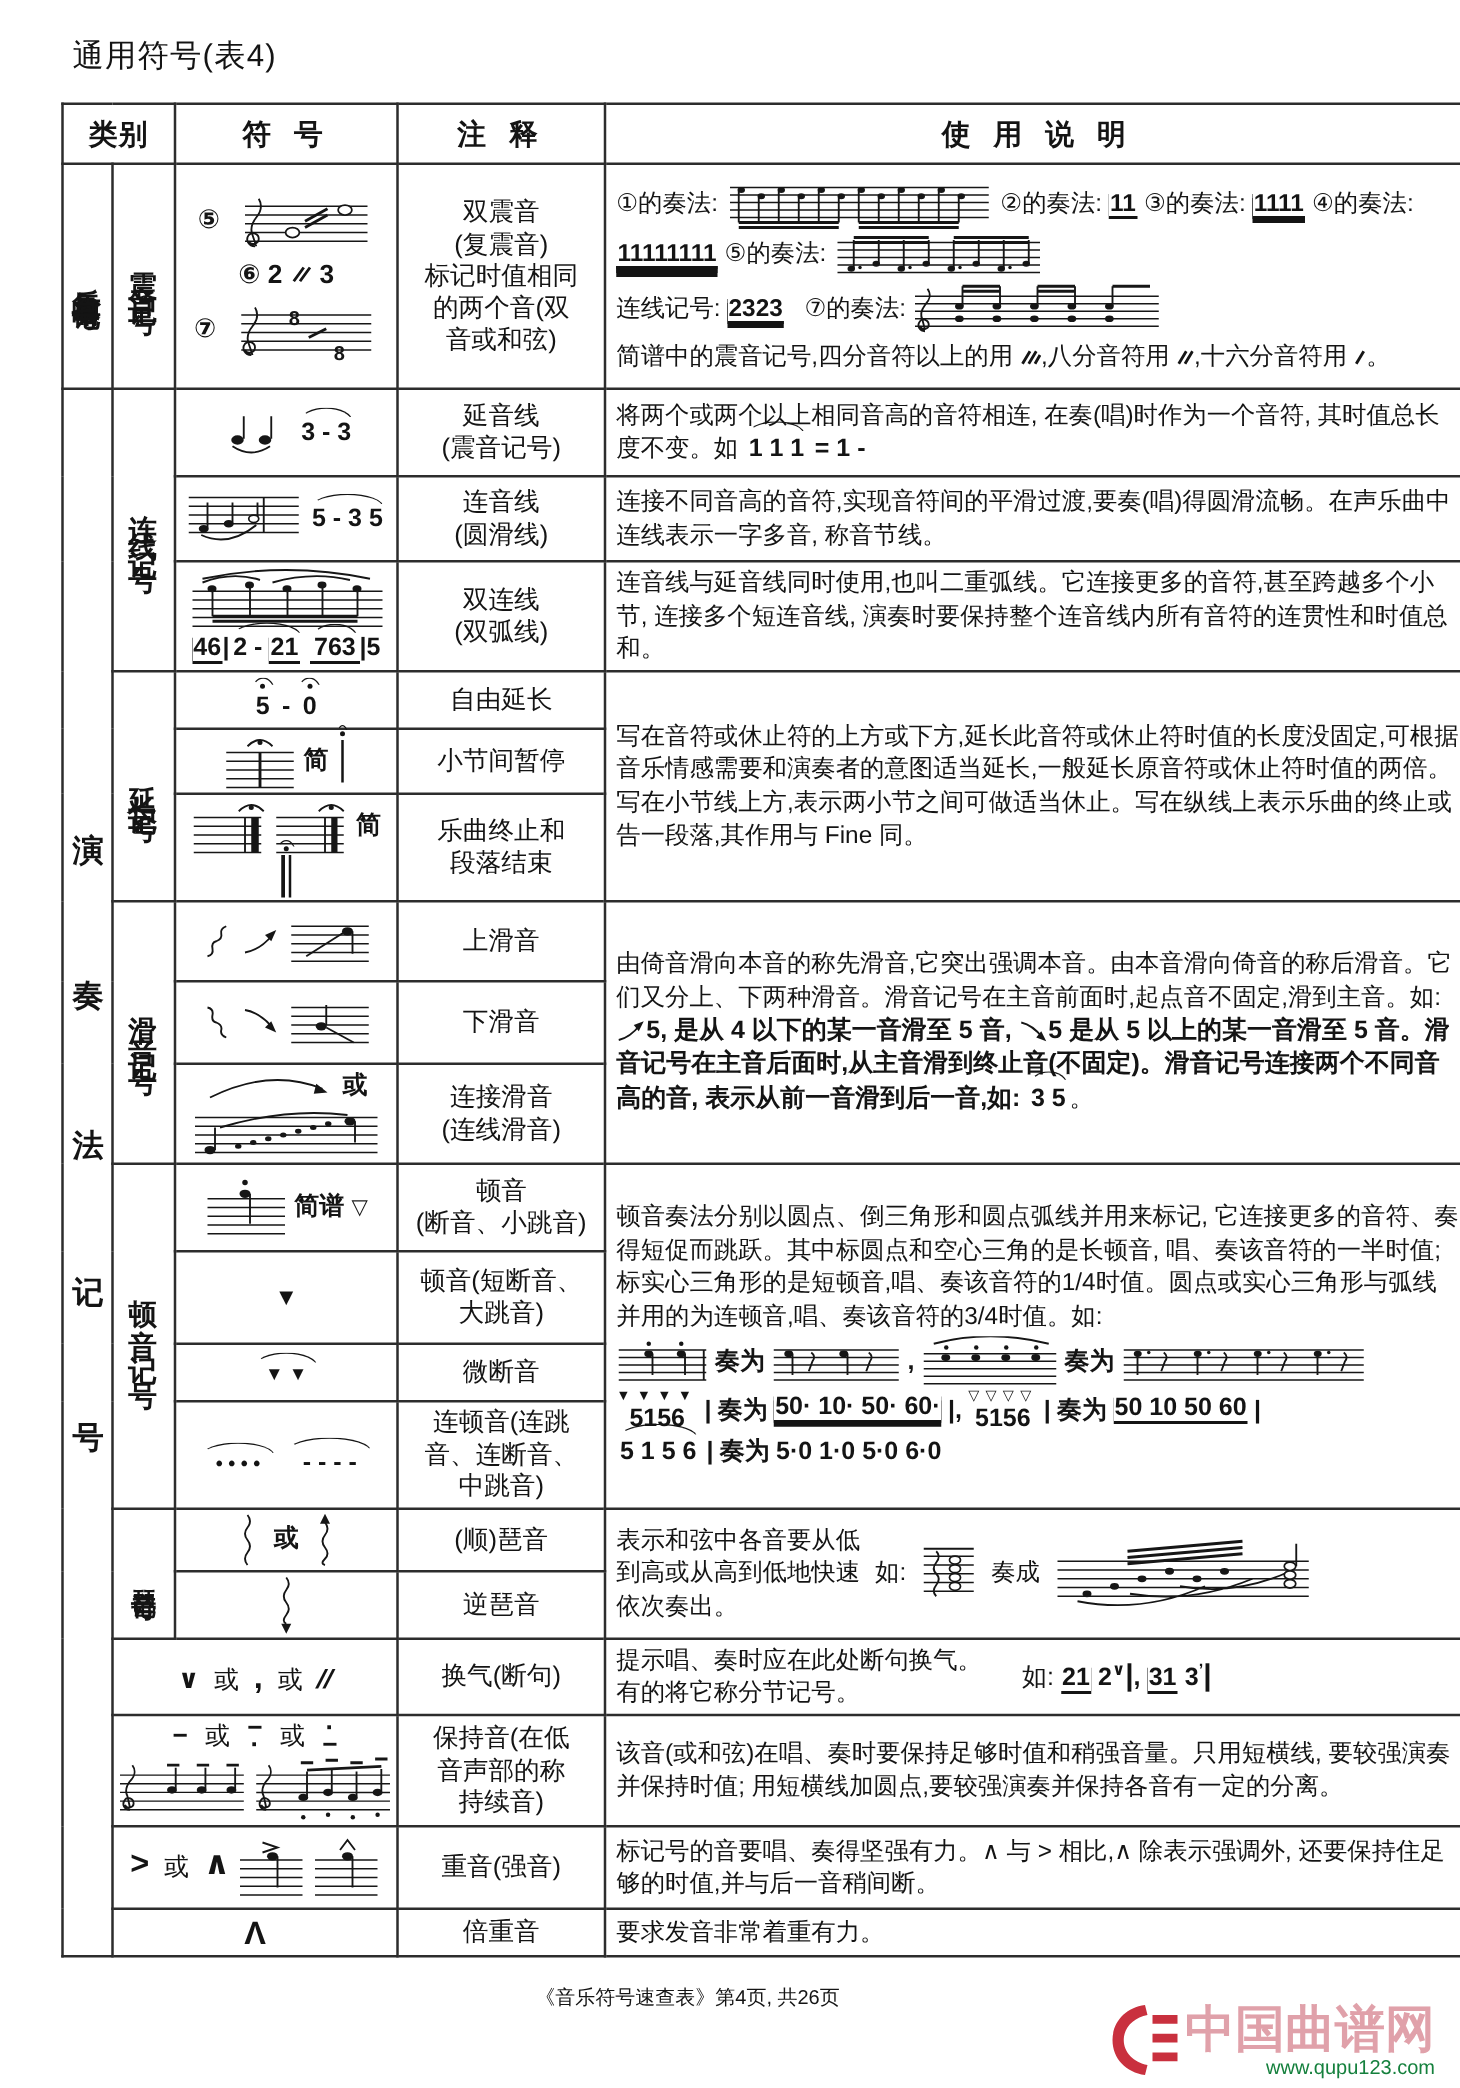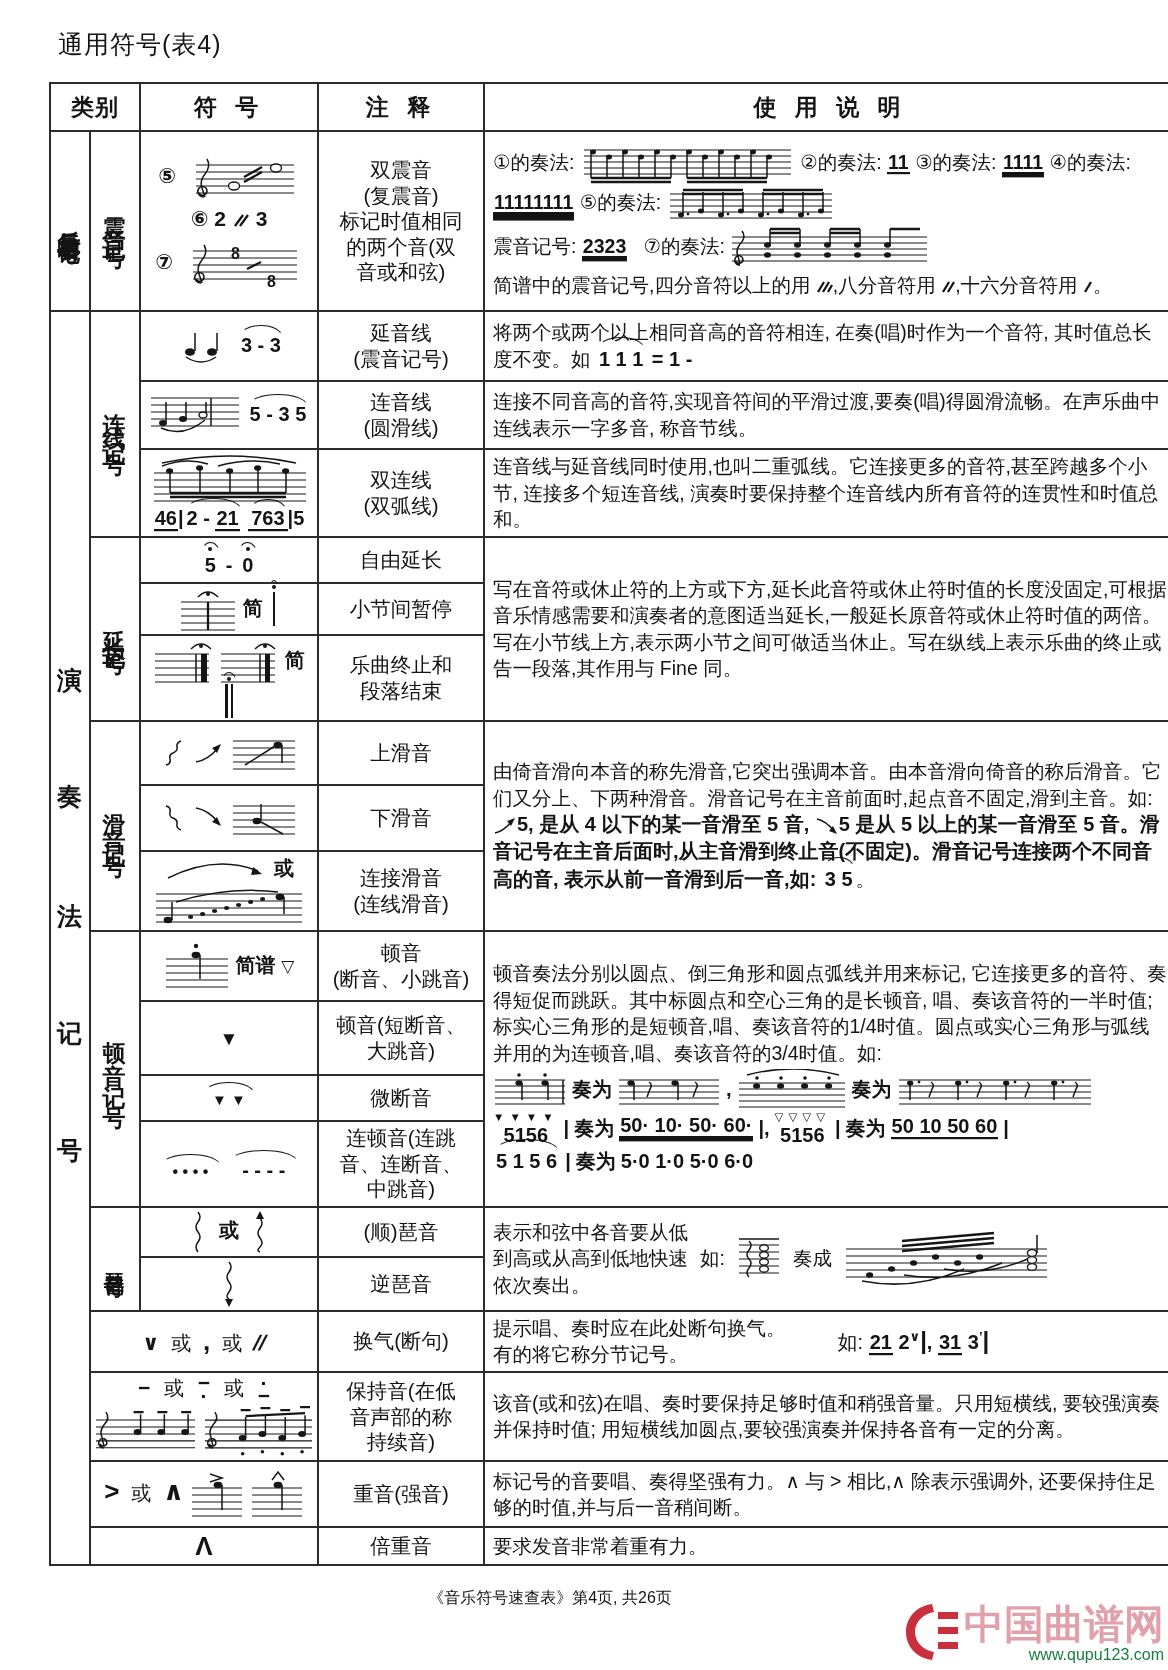--- a/index.html
+++ b/index.html
@@ -43,21 +43,21 @@
       vertical-align:middle;font-weight:bold}
   .overmark{display:inline-flex;flex-direction:column;align-items:center;line-height:1;vertical-align:bottom}
   .overmark .mk{font-size:11.5px;letter-spacing:5px;margin-bottom:1px}
   .exline{display:flex;align-items:center;gap:5px;margin:3px 0;font-weight:bold;font-size:20px}
   .jp{font-weight:bold;font-size:20px}
   .skew{display:inline-block;transform:skewX(-18deg);font-weight:bold}
   .bigA{font-size:26px;font-weight:bold}
   .flexrow{display:flex;align-items:center;gap:12px}
   .bmk{font-size:13px;font-weight:bold}
   .footer{position:absolute;left:0;top:1588px;width:1100px;text-align:center;font-size:16px}
-  .wm{position:absolute;right:4px;bottom:6px;display:flex;align-items:flex-end;gap:4px}
+  .wm{position:absolute;right:20px;bottom:6px;display:flex;align-items:flex-end;gap:4px}
   .wm-txt{font-size:40px;font-weight:bold;line-height:1;opacity:.8}
   .wm-url{font-size:16px;text-align:right;margin-top:2px}
 </style>
 </head>
 <body>
 
 <div class="page-title">通用符号(表4)</div>
 
 <table>
 <colgroup>
@@ -123,21 +123,21 @@
       <svg class="ms" width="170" height="40" viewBox="0 0 170 40">
         <path class="sl" d="M4 10H166M4 16H166M4 22H166M4 28H166M4 34H166"></path>
         <path class="f" d="M12 31a3 2.4 0 1 0 6 0a3 2.4 0 1 0-6 0M32 27a3 2.4 0 1 0 6 0a3 2.4 0 1 0-6 0M52 31a3 2.4 0 1 0 6 0a3 2.4 0 1 0-6 0M72 27a3 2.4 0 1 0 6 0a3 2.4 0 1 0-6 0M92 31a3 2.4 0 1 0 6 0a3 2.4 0 1 0-6 0M112 27a3 2.4 0 1 0 6 0a3 2.4 0 1 0-6 0M132 31a3 2.4 0 1 0 6 0a3 2.4 0 1 0-6 0M152 27a3 2.4 0 1 0 6 0a3 2.4 0 1 0-6 0"></path>
         <circle class="f" cx="22" cy="30" r="1.4"></circle>
               <circle class="f" cx="62" cy="30" r="1.4"></circle>
               <circle class="f" cx="102" cy="30" r="1.4"></circle>
               <circle class="f" cx="142" cy="30" r="1.4"></circle>
         <path class="k" d="M17 31V8M37 27V8M57 31V8M77 27V8M97 31V8M117 27V8M137 31V8M157 27V8"></path>
         <path class="k2" d="M17 6H77M17 10H77M97 6H157M97 10H157"></path>
       </svg></p>
-    <p><span>震音记号:</span> <span class="bl2">2323</span>&nbsp;&nbsp;
+    <p><span>连线记号:</span> <span class="bl2">2323</span>&nbsp;&nbsp;
       <span>⑦的奏法:</span>
       <svg class="ms" width="200" height="46" viewBox="0 0 200 46">
         <path class="sl" d="M2 12H197M2 18H197M2 24H197M2 30H197M2 36H197"></path>
         <path class="k" d="M10 40c-4 0-7-4-4-8 2-3 7-1 7 3 0 3-5 5-7 1M12 6c3 4 2 9-2 13-3 4-4 8-2 12l2 8"></path>
         <path class="f" d="M34 20a3.4 2.6 0 1 0 7 0a3.4 2.6 0 1 0-7 0M34 30a3.4 2.6 0 1 0 7 0a3.4 2.6 0 1 0-7 0M64 20a3.4 2.6 0 1 0 7 0a3.4 2.6 0 1 0-7 0M64 30a3.4 2.6 0 1 0 7 0a3.4 2.6 0 1 0-7 0M94 20a3.4 2.6 0 1 0 7 0a3.4 2.6 0 1 0-7 0M94 30a3.4 2.6 0 1 0 7 0a3.4 2.6 0 1 0-7 0M124 20a3.4 2.6 0 1 0 7 0a3.4 2.6 0 1 0-7 0M124 30a3.4 2.6 0 1 0 7 0a3.4 2.6 0 1 0-7 0M154 20a3.4 2.6 0 1 0 7 0a3.4 2.6 0 1 0-7 0M154 30a3.4 2.6 0 1 0 7 0a3.4 2.6 0 1 0-7 0"></path>
         <path class="k" d="M40 20V4M70 20V4M100 20V4M130 20V4M160 20V4"></path>
         <path class="k2" d="M40 4H70M40 8H70M100 4H130M100 8H130M160 4H190"></path>
       </svg></p>
     <p><span>简谱中的震音记号,四分音符以上的用</span>
       <svg class="ms" width="17" height="14" viewBox="0 0 17 14">
@@ -486,21 +486,21 @@
     <span style="font-weight:normal;font-size:20px;margin:0 6px">或</span>
     <span class="skew">//</span>
   </td>
   <td class="annot">换气(断句)</td>
   <td class="usage">
     <div class="flexrow">
       <div>
               <div>提示唱、奏时应在此处断句换气。</div>
            <div>有的将它称分节记号。</div>
             </div>
-      <div class="jp" style="margin-left:40px">
+      <div class="jp" style="margin-left:20px">
         <span style="font-weight:normal">如:</span>
         <span class="bl1">21</span>
         <span>2</span><sup class="bmk">∨</sup><span style="font-size:24px">|</span><span>,</span>
         <span class="bl1">31</span>
         <span>3</span><sup class="bmk">’</sup><span style="font-size:24px">|</span>
       </div>
     </div>
   </td>
 </tr>
 

